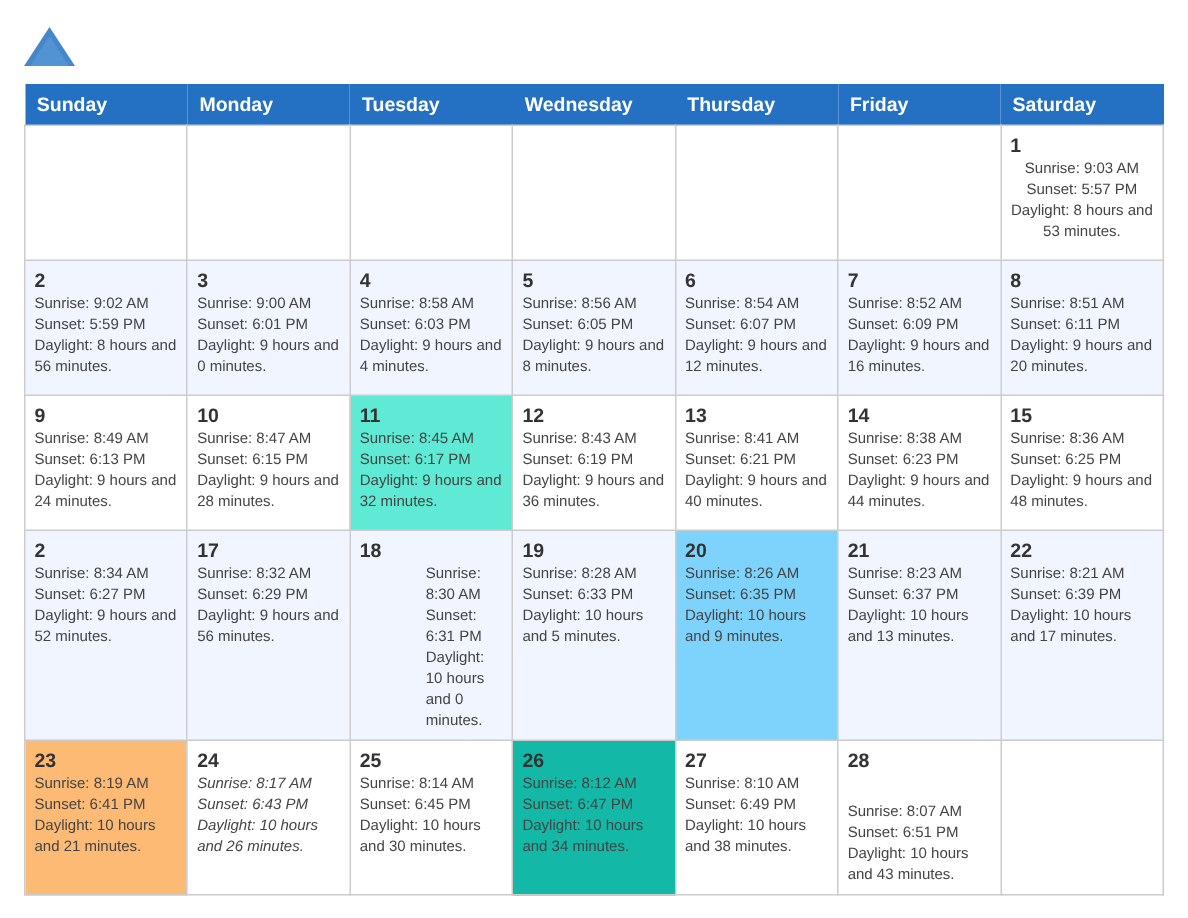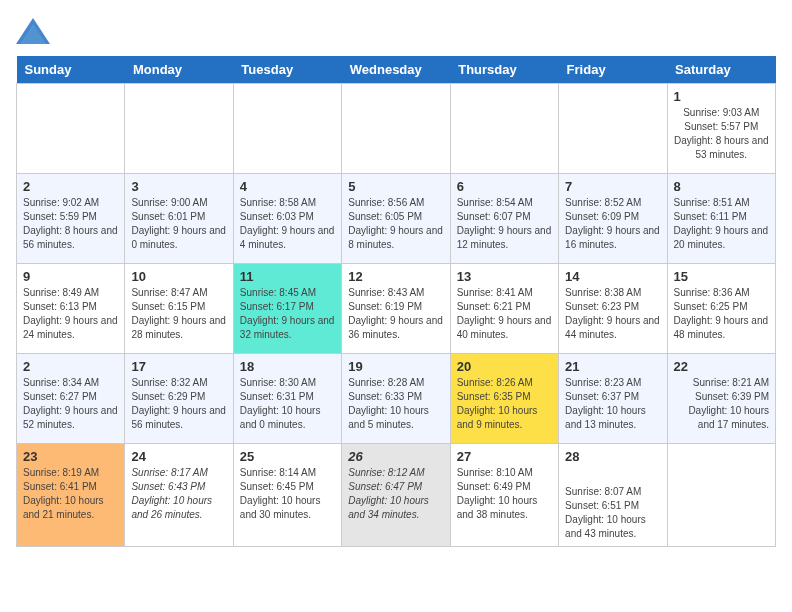--- a/index.html
+++ b/index.html
@@ -233,45 +233,45 @@
 Daylight: 9 hours and 52 minutes.</div>
         </td>
         <td style="background: rgb(240, 245, 255);">
           <span class="day-num">17</span>
           <div class="day-info" style="white-space: pre-wrap;">Sunrise: 8:32 AM
 Sunset: 6:29 PM
 Daylight: 9 hours and 56 minutes.</div>
         </td>
         <td style="background: rgb(240, 245, 255);">
           <span class="day-num">18</span>
-          <div class="day-info" style="white-space: pre-wrap;">Sunrise: 8:30 AM
+          <div class="day-info" style="white-space: pre-wrap; margin-left: 44px;">Sunrise: 8:30 AM
 Sunset: 6:31 PM
 Daylight: 10 hours and 0 minutes.</div>
         </td>
         <td style="background: rgb(240, 245, 255);">
           <span class="day-num">19</span>
           <div class="day-info" style="white-space: pre-wrap;">Sunrise: 8:28 AM
 Sunset: 6:33 PM
 Daylight: 10 hours and 5 minutes.</div>
         </td>
-        <td style="background: #fde047; margin-left: 20px;">
+        <td style="background: #7dd3fc; margin-left: 20px;">
           <span class="day-num">20</span>
           <div class="day-info" style="white-space: pre-wrap;">Sunrise: 8:26 AM
 Sunset: 6:35 PM
 Daylight: 10 hours and 9 minutes.</div>
         </td>
         <td style="background: rgb(240, 245, 255); margin-left: 24px;">
           <span class="day-num">21</span>
           <div class="day-info" style="white-space: pre-wrap;">Sunrise: 8:23 AM
 Sunset: 6:37 PM
 Daylight: 10 hours and 13 minutes.</div>
         </td>
         <td style="background: rgb(240, 245, 255);">
           <span class="day-num">22</span>
-          <div class="day-info" style="white-space: pre-wrap; text-align: right;">Sunrise: 8:21 AM
+          <div class="day-info" style="white-space: pre-wrap;">Sunrise: 8:21 AM
 Sunset: 6:39 PM
 Daylight: 10 hours and 17 minutes.</div>
         </td>
       </tr>
       <tr>
         <td style="background: #fdba74;">
           <span class="day-num">23</span>
           <div class="day-info" style="white-space: pre-wrap;">Sunrise: 8:19 AM
 Sunset: 6:41 PM
 Daylight: 10 hours and 21 minutes.</div>
@@ -281,21 +281,21 @@
           <div class="day-info" style="white-space: pre-wrap; font-style: italic;">Sunrise: 8:17 AM
 Sunset: 6:43 PM
 Daylight: 10 hours and 26 minutes.</div>
         </td>
         <td style="background: rgb(255, 255, 255);">
           <span class="day-num">25</span>
           <div class="day-info" style="white-space: pre-wrap;">Sunrise: 8:14 AM
 Sunset: 6:45 PM
 Daylight: 10 hours and 30 minutes.</div>
         </td>
-        <td style="background: #e5e5e5; font-style: italic;">
+        <td style="background: #14b8a6;">
           <span class="day-num">26</span>
           <div class="day-info" style="white-space: pre-wrap;">Sunrise: 8:12 AM
 Sunset: 6:47 PM
 Daylight: 10 hours and 34 minutes.</div>
         </td>
         <td style="background: rgb(255, 255, 255);">
           <span class="day-num">27</span>
           <div class="day-info" style="white-space: pre-wrap;">Sunrise: 8:10 AM
 Sunset: 6:49 PM
 Daylight: 10 hours and 38 minutes.</div>

